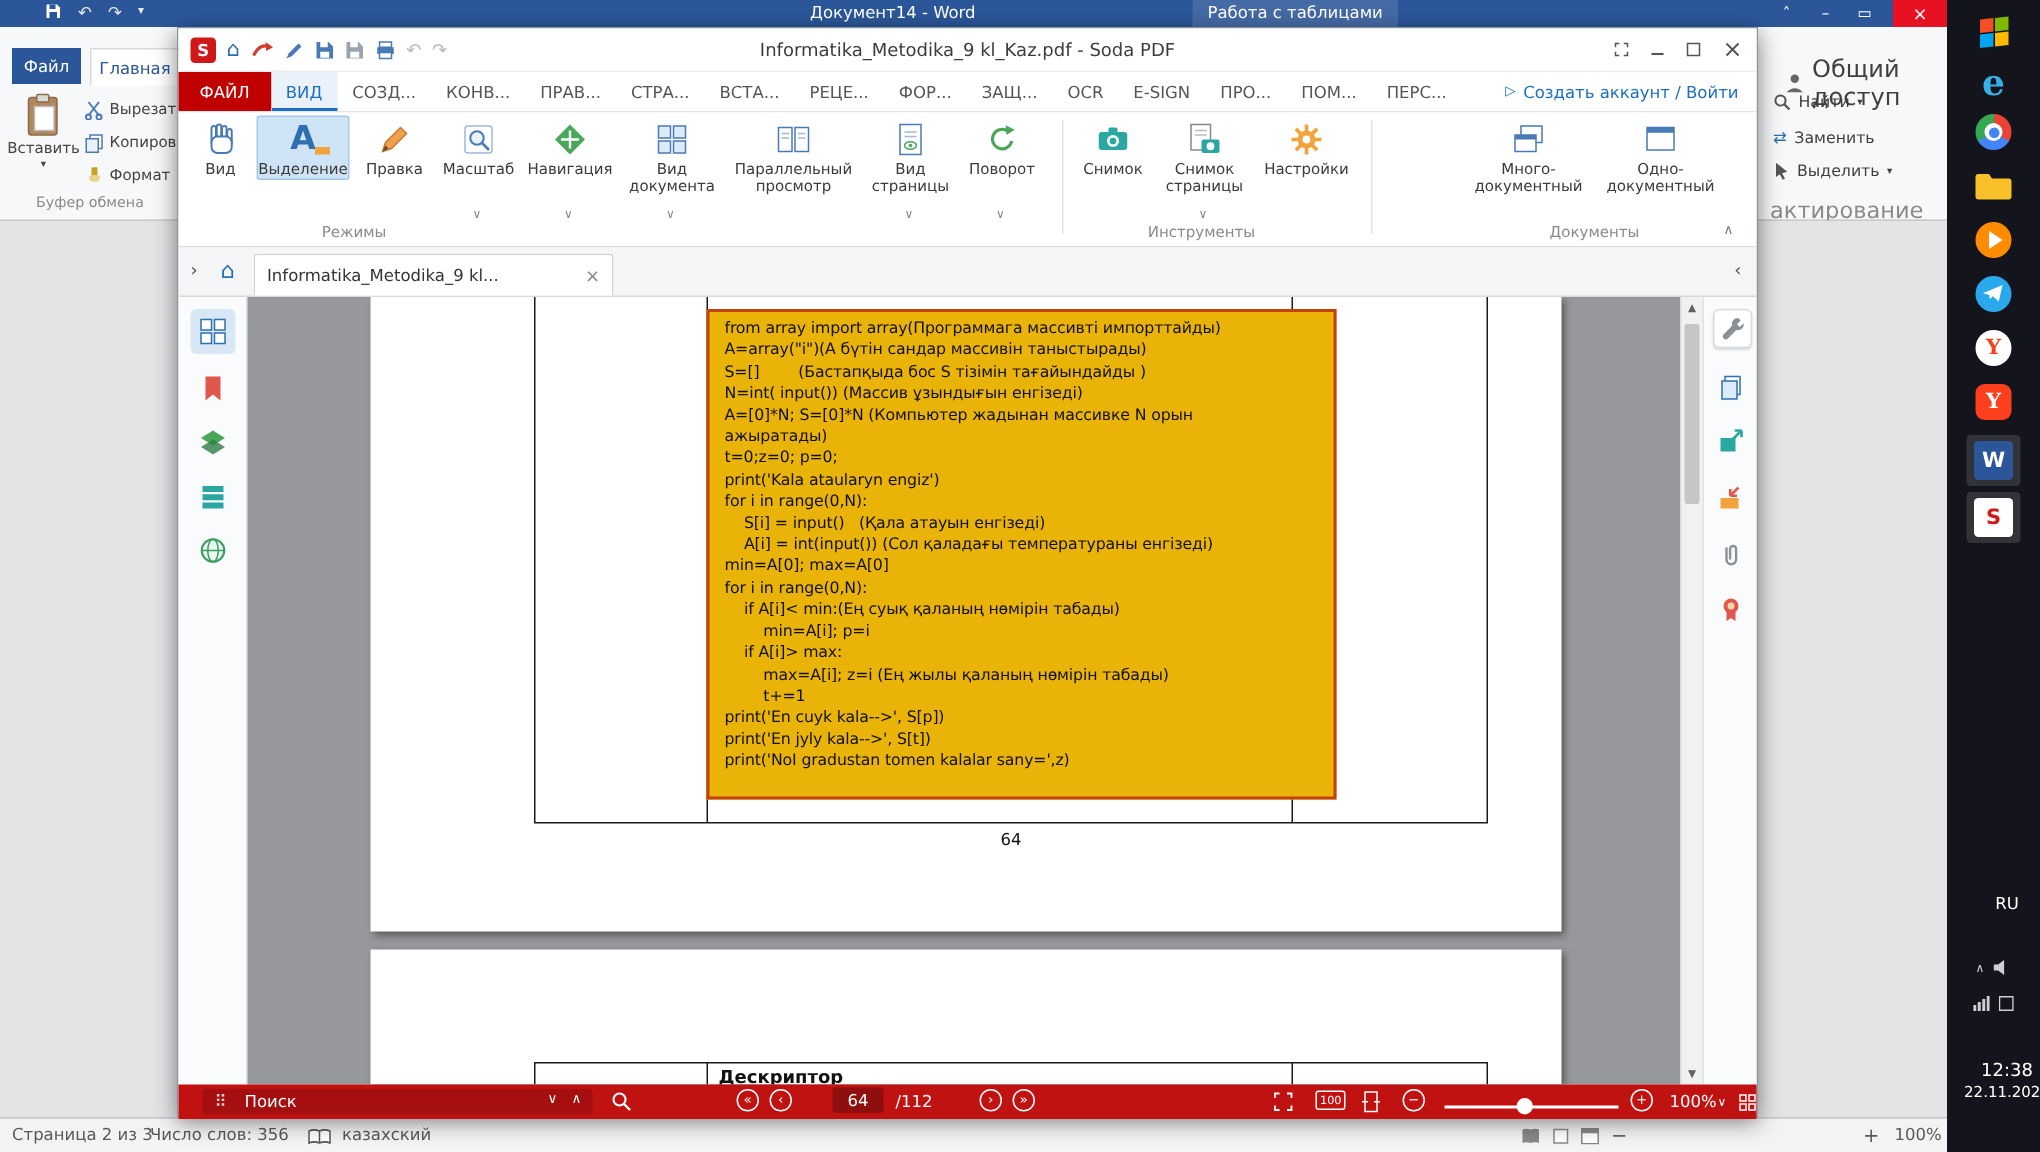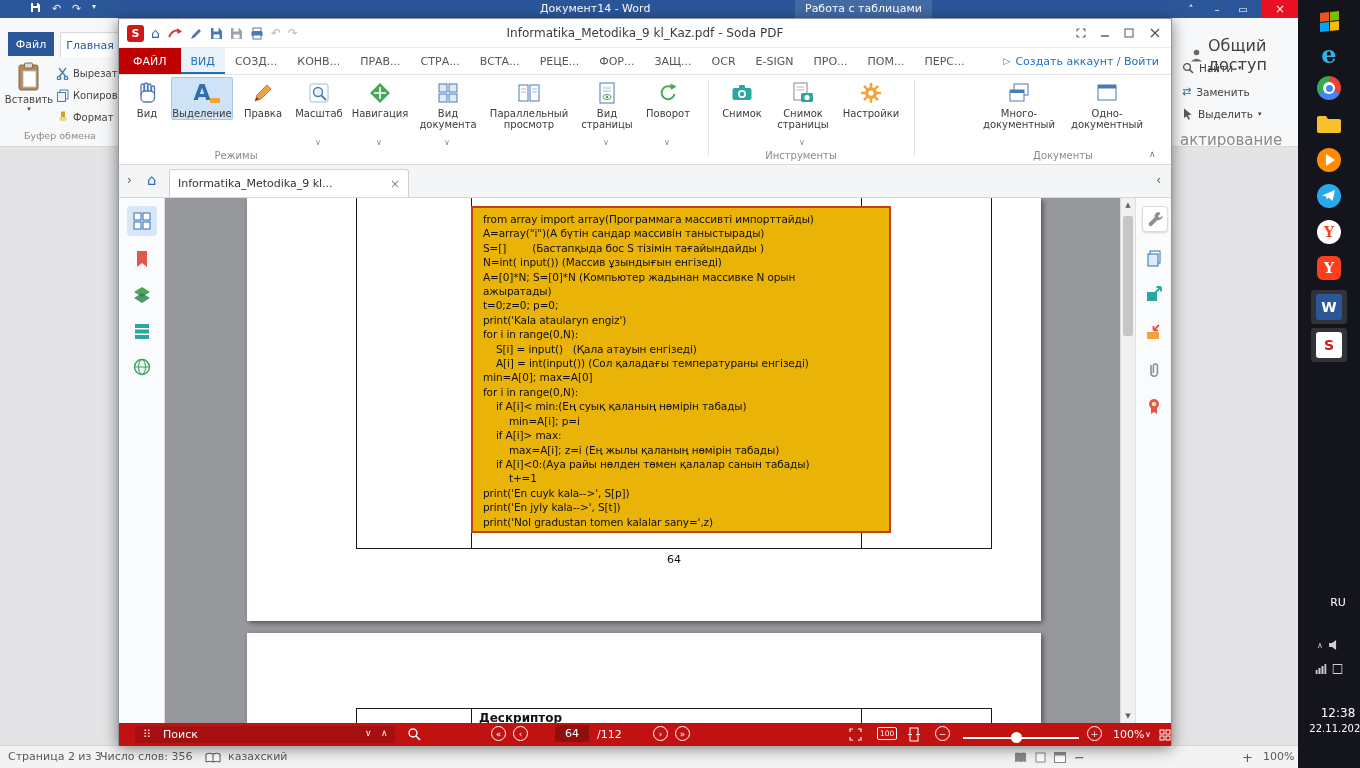--- a/index.html
+++ b/index.html
@@ -563,21 +563,20 @@
                 <div class="codeline">print('Kala ataularyn engiz')</div>
                 <div class="codeline">for i in range(0,N):</div>
                 <div class="codeline">    S[i] = input()   (Қала атауын енгізеді)</div>
                 <div class="codeline">    A[i] = int(input()) (Сол қаладағы температураны енгізеді)</div>
                 <div class="codeline">min=A[0]; max=A[0]</div>
                 <div class="codeline">for i in range(0,N):</div>
                 <div class="codeline">    if A[i]&lt; min:(Ең суық қаланың нөмірін табады)</div>
                 <div class="codeline">        min=A[i]; p=i</div>
                 <div class="codeline">    if A[i]&gt; max:</div>
                 <div class="codeline">        max=A[i]; z=i (Ең жылы қаланың нөмірін табады)</div>
-                <div class="codeline">    if A[i]&lt;0:(Ауа райы нөлден төмен қалалар санын табады)</div>
                 <div class="codeline">        t+=1</div>
                 <div class="codeline">print('En cuyk kala--&gt;', S[p])</div>
                 <div class="codeline">print('En jyly kala--&gt;', S[t])</div>
                 <div class="codeline">print('NoI gradustan tomen kalalar sany=',z)</div>
               </div>
           </div>
           <div class="ab" id="page-num">64</div>
         </div>
         <div class="page" style="top:435px;height:90px">
           <div class="tline" style="left:109px;top:75px;width:636px;height:1px"></div>

